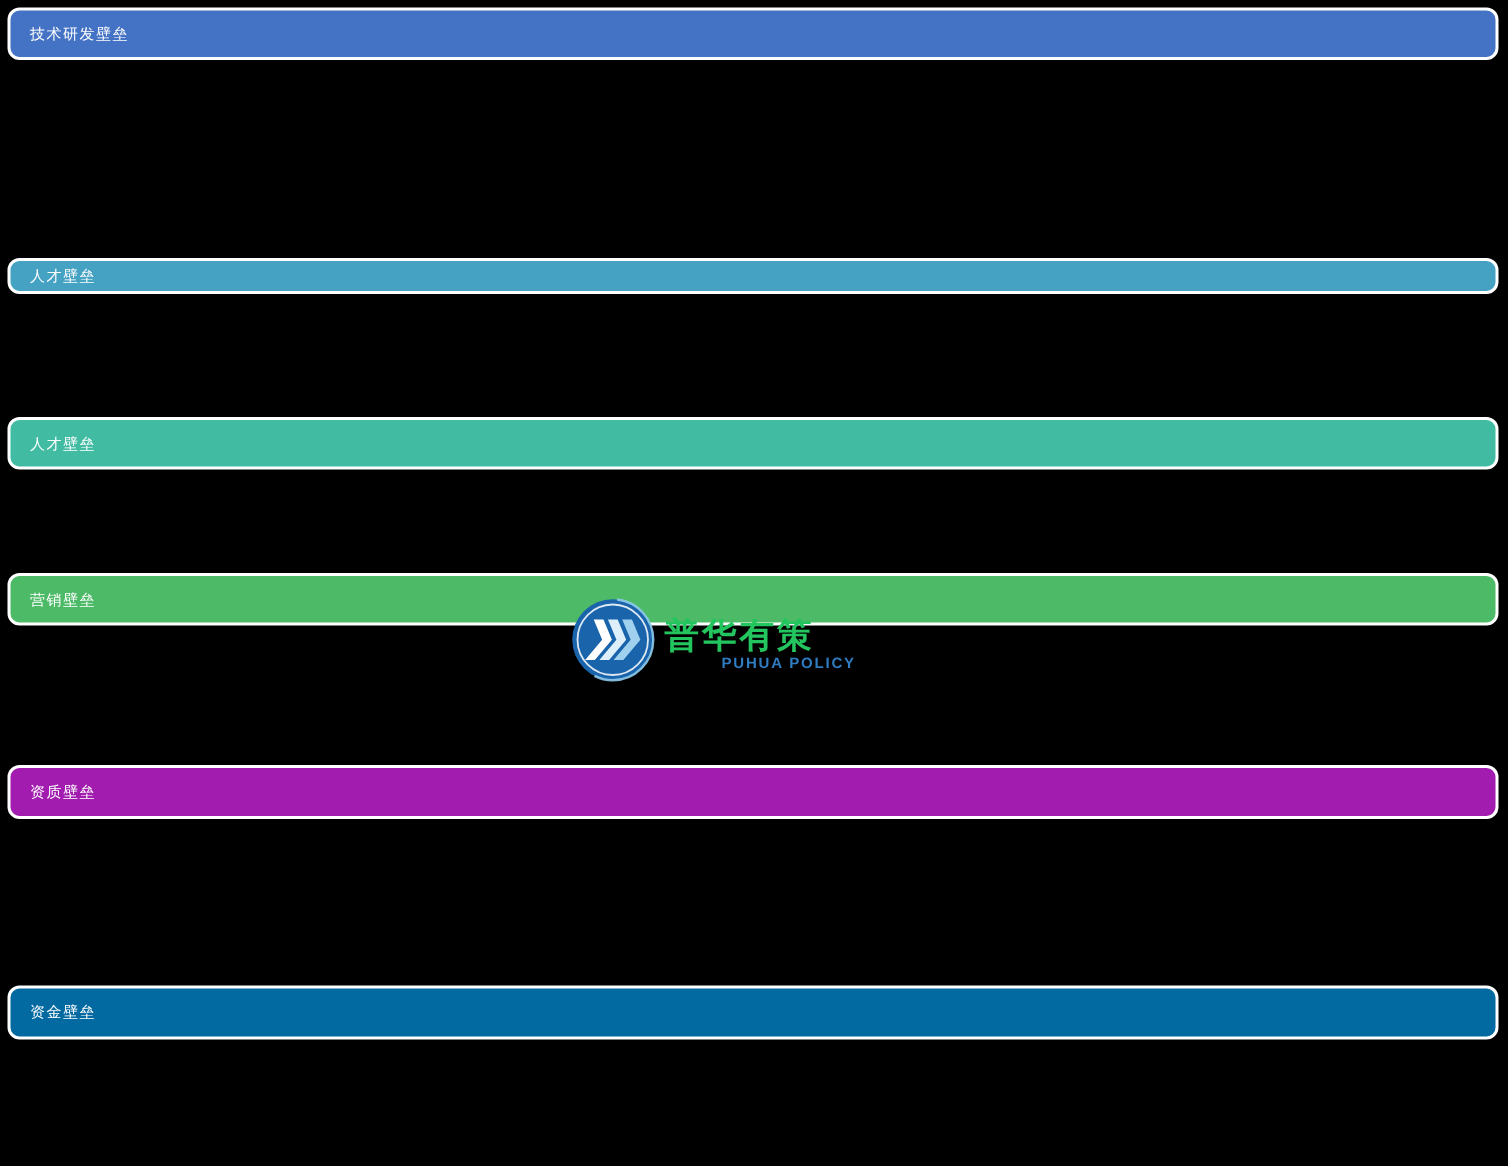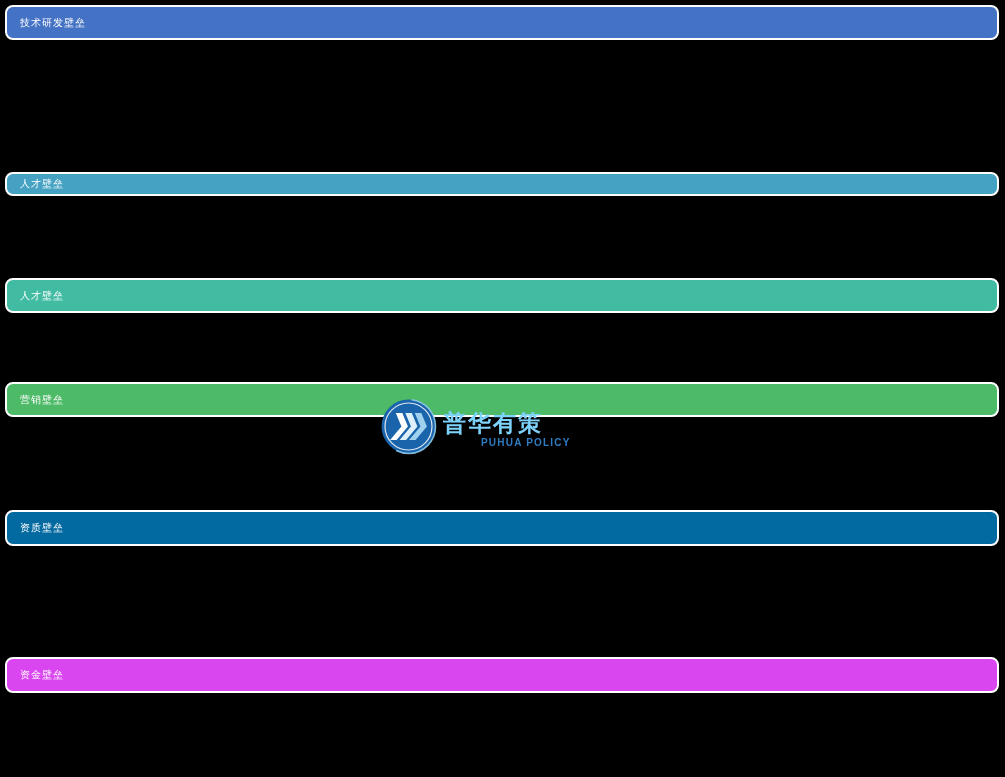--- a/index.html
+++ b/index.html
@@ -89,38 +89,38 @@
   </div>
 
   <div class="bar bar-top-3" style="background: rgb(65, 188, 163);">
     <span class="bar-label">人才壁垒</span>
   </div>
 
   <div class="bar bar-top-4" style="background: rgb(76, 186, 102);">
     <span class="bar-label">营销壁垒</span>
   </div>
 
-  <div class="bar bar-top-5" style="background: #0369a1;">
+  <div class="bar bar-top-5" style="background: #a21caf;">
     <span class="bar-label">资质壁垒</span>
   </div>
 
-  <div class="bar bar-top-6" style="background: #d946ef;">
+  <div class="bar bar-top-6" style="background: #0369a1;">
     <span class="bar-label">资金壁垒</span>
   </div>
 
   <div class="watermark">
     <svg class="wm-badge" viewBox="0 0 57 57" aria-hidden="true">
       <circle cx="28.5" cy="28.5" r="27" fill="#1A64AC"></circle>
       <circle cx="28.5" cy="28.5" r="27" fill="none" stroke="#8FCBEC" stroke-width="1.6" stroke-dasharray="95 75" stroke-dashoffset="40" opacity="0.9"></circle>
       <circle cx="28.5" cy="28.5" r="23.5" fill="none" stroke="#ffffff" stroke-width="1.2" opacity="0.85"></circle>
       <g transform="translate(9,0) skewX(-12)">
         <path d="M10 42 L18.5 28.5 L10 15 h6.5 L25 28.5 L16.5 42 Z" fill="#FFFFFF"></path>
         <path d="M19.5 42 L28 28.5 L19.5 15 h6.5 L34.5 28.5 L26 42 Z" fill="#DCEFFB"></path>
         <path d="M29 42 L37.5 28.5 L29 15 h6.5 L44 28.5 L35.5 42 Z" fill="#9FD1EE"></path>
       </g>
     </svg>
     <div class="wm-textcol">
-      <div class="wm-cn" style="color: #7dd3fc;">普华有策</div>
+      <div class="wm-cn" style="color: #22c55e;">普华有策</div>
       <div class="wm-en" style="color: rgb(47, 124, 193);">PUHUA POLICY</div>
     </div>
   </div>
 
 </div>
 
 </body></html>

